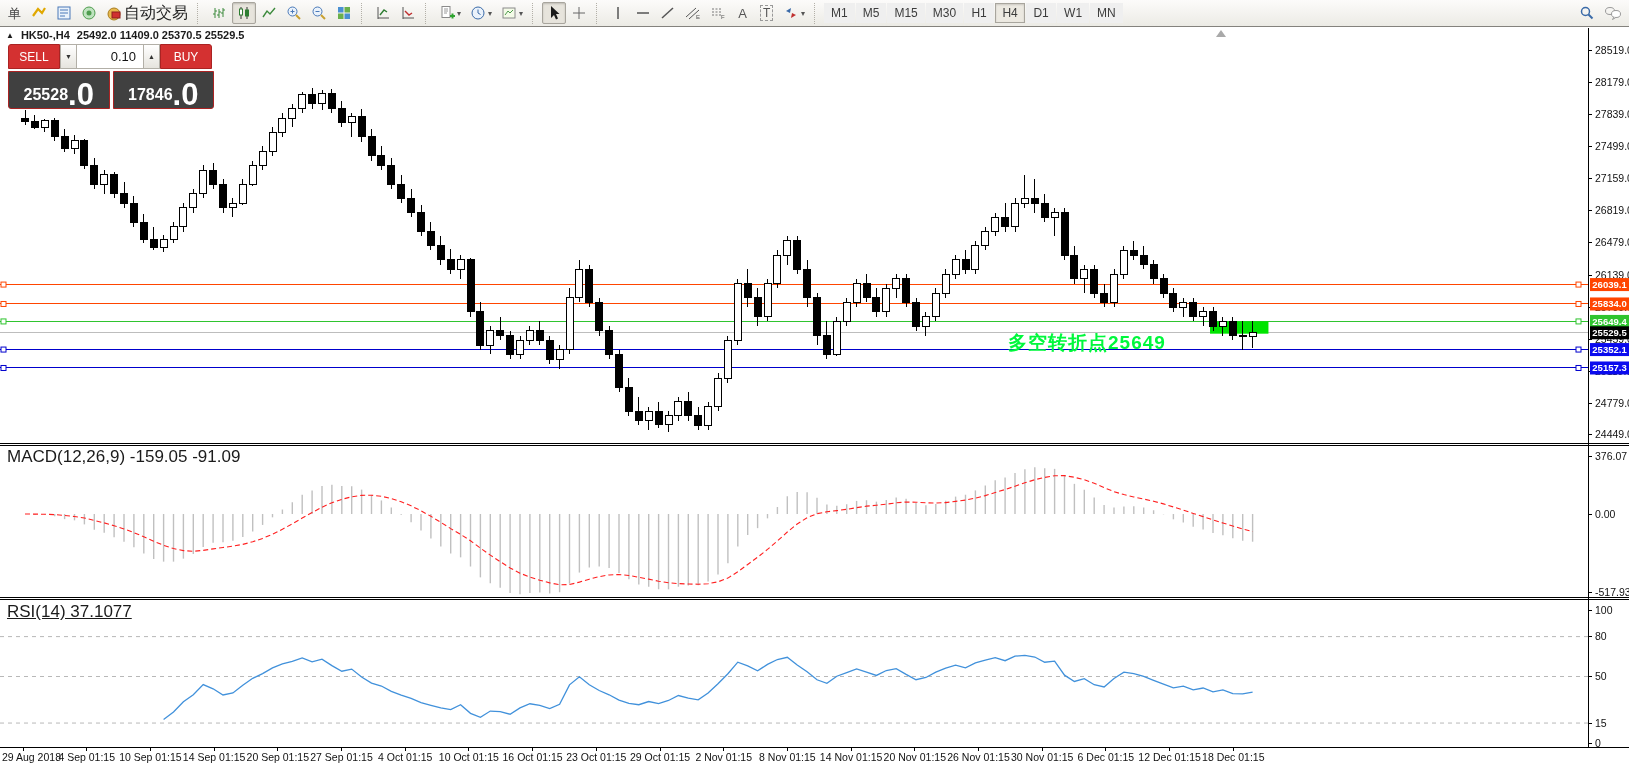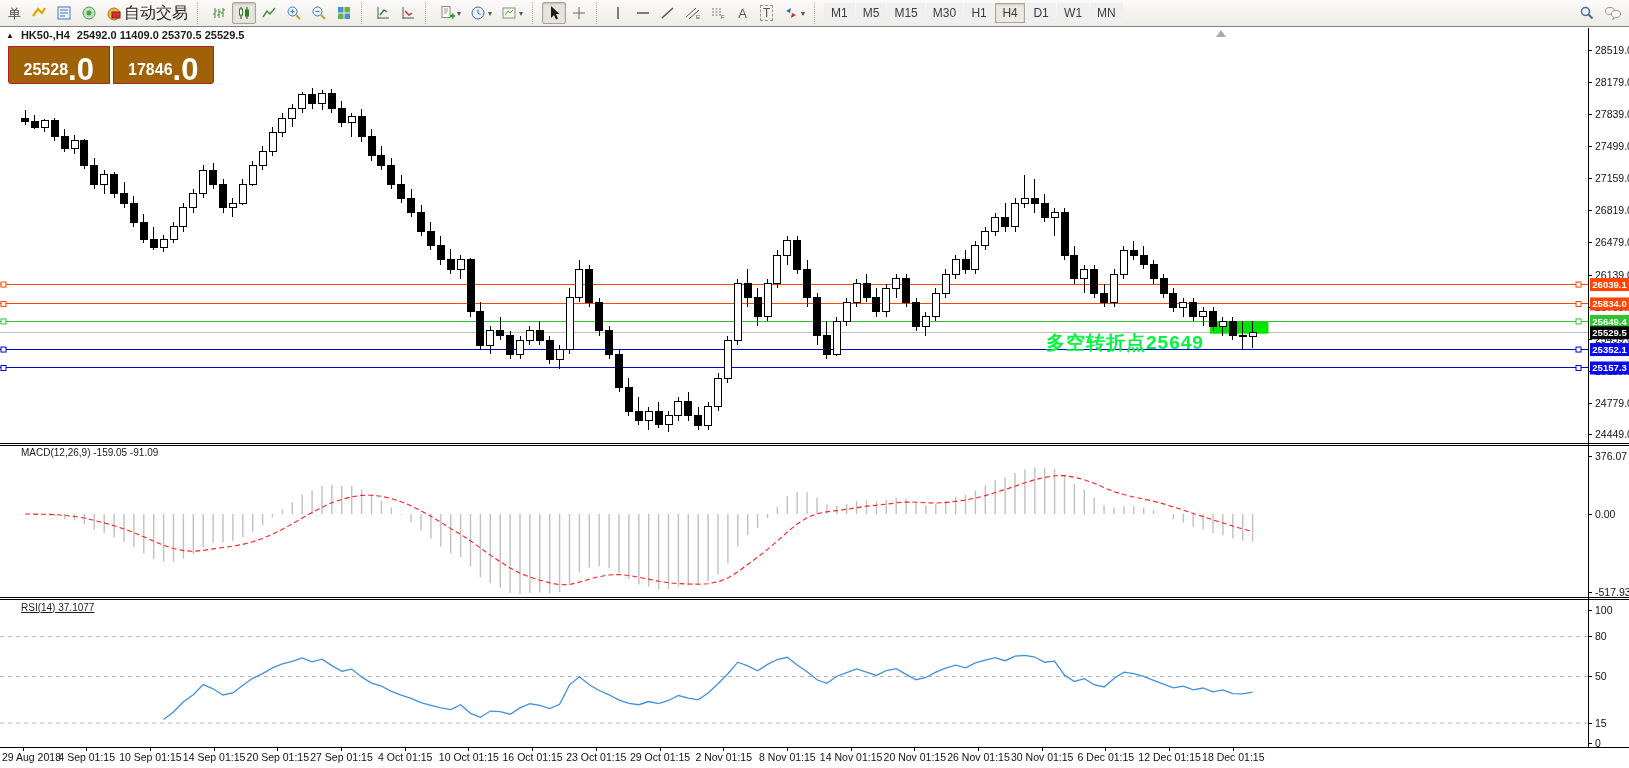--- a/index.html
+++ b/index.html
@@ -34,30 +34,30 @@
     align-items:center;justify-content:center;border:1px solid #aa2323;box-sizing:border-box;}
   .btn-sell{border-radius:3px 0 0 0;}
   .btn-buy{border-radius:0 3px 0 0;}
   .vol-btn{width:17px;background:linear-gradient(#ffffff,#e6e4de);border:1px solid #b2afa7;
     box-sizing:border-box;display:flex;align-items:center;justify-content:center;
     font-size:7px;color:#333;}
   .vol-input{width:66px;box-sizing:border-box;border:1px solid #b2afa7;border-left:0;border-right:0;
     text-align:right;font-size:13px;padding:0 7px 0 0;color:#111;outline:none;
     font-family:"Liberation Sans",sans-serif;}
   .trade-row2{display:flex;gap:3px;margin-top:2px;height:38px;}
-  .price-box{flex:1;background:#a16207;border:1px solid #aa2323;color:#fff;display:flex;
+  .price-box{flex:1;background:#404040;border:1px solid #aa2323;color:#fff;display:flex;
     align-items:flex-end;justify-content:center;box-sizing:border-box;padding-bottom:1px;}
   .price-box.left{border-radius:0 0 0 3px;}
   .price-box.right{border-radius:0 0 3px 0;}
   .price-main{font-size:16px;font-weight:bold;line-height:1;padding-bottom:4px;}
   .price-frac{font-size:31px;font-weight:bold;line-height:.82;}
   
-  .anno{position:absolute;left:1046px;top:303px;font-size:19px;font-weight:bold;color:#00f83c;
+  .anno{position:absolute;left:1008px;top:303px;font-size:19px;font-weight:bold;color:#00f83c;
     white-space:nowrap;letter-spacing:1px;z-index:4;}
-  .ind-label{position:absolute;left:21px;font-size:10px;color:#1b1b1b;z-index:4;}
+  .ind-label{position:absolute;left:7px;font-size:17px;color:#1b1b1b;z-index:4;}
   .ind-label.macd{top:420px;}
   .ind-label.rsi{top:575px;text-decoration:underline;}
 </style>
 </head>
 <body>
 
 <div class="toolbar">
   <button class="tbtn">
     <span class="glyph">单</span>
   </button>
@@ -754,20 +754,31 @@
       </g>
     </svg>
 
   <div class="hdr">
     <span class="tri">▲</span>
     <span>HK50-,H4</span>
     <span>25492.0 11409.0 25370.5 25529.5</span>
   </div>
 
   <div class="trade">
+    <div class="trade-row1">
+      <button class="btn-sell">SELL</button>
+      <button class="vol-btn">
+          <span>▼</span>
+        </button>
+      <input class="vol-input" value="0.10" style="">
+      <button class="vol-btn">
+          <span>▲</span>
+        </button>
+      <button class="btn-buy">BUY</button>
+    </div>
     <div class="trade-row2">
       <div class="price-box left">
         <span class="price-main">25528</span>
         <span class="price-frac">.0</span>
       </div>
       <div class="price-box right">
         <span class="price-main">17846</span>
         <span class="price-frac">.0</span>
       </div>
     </div>

